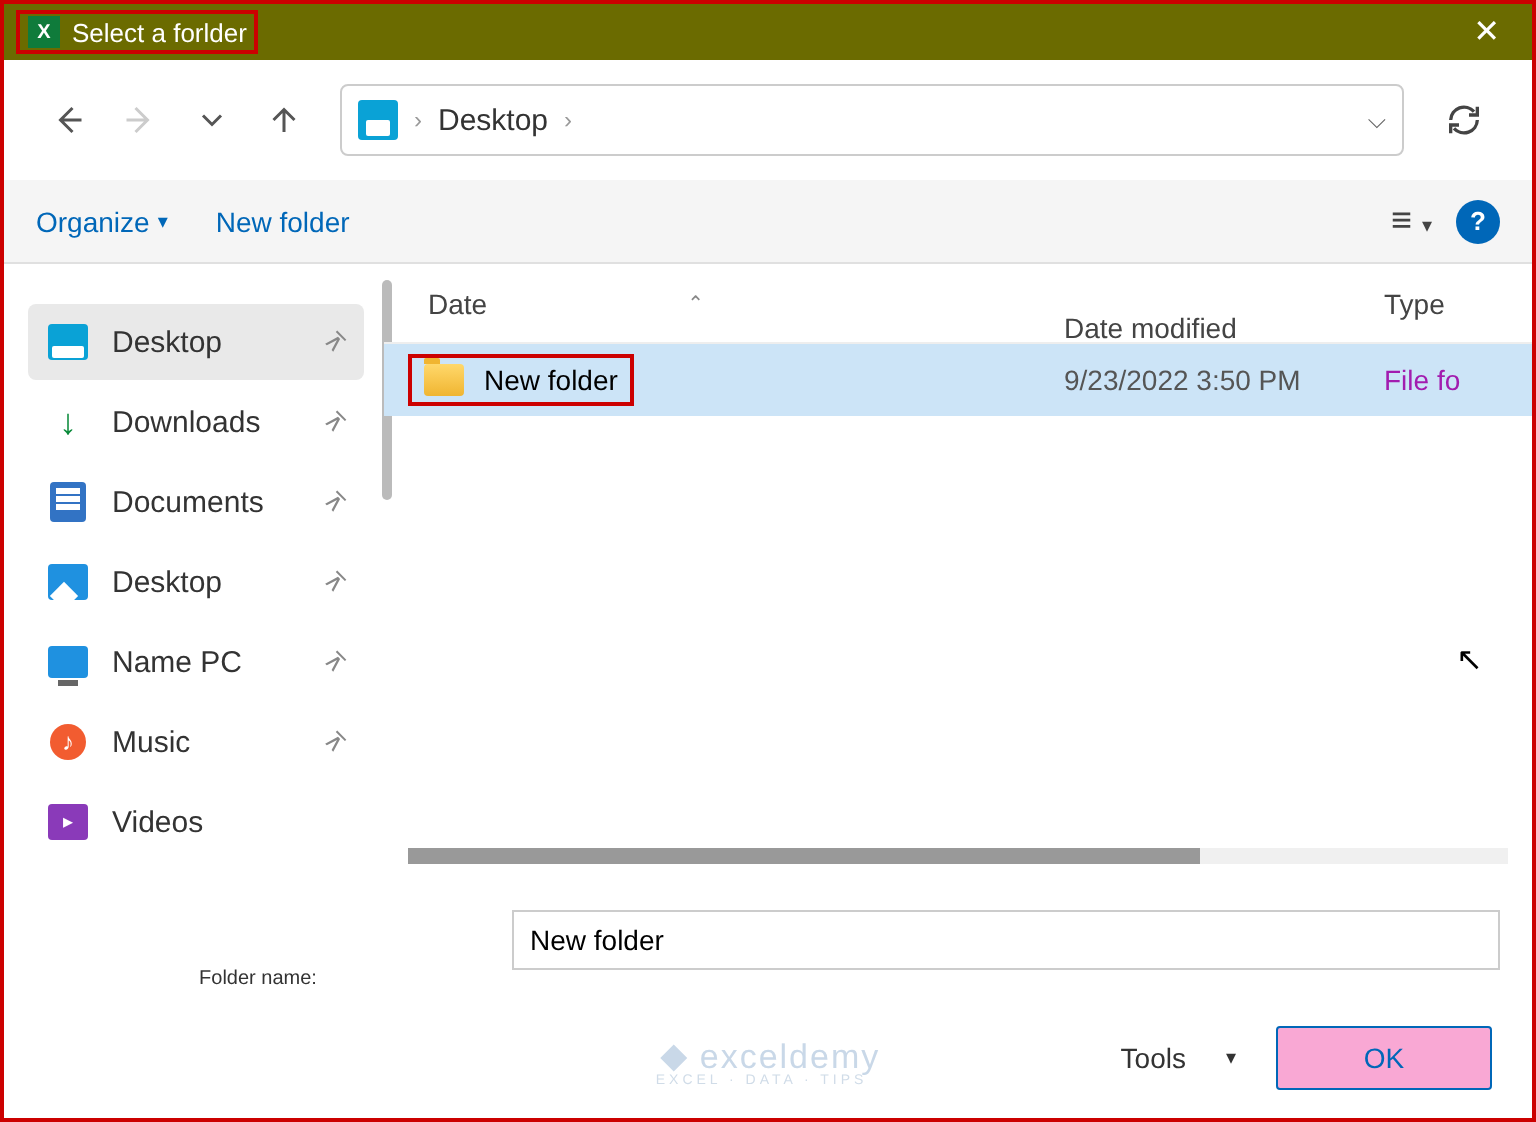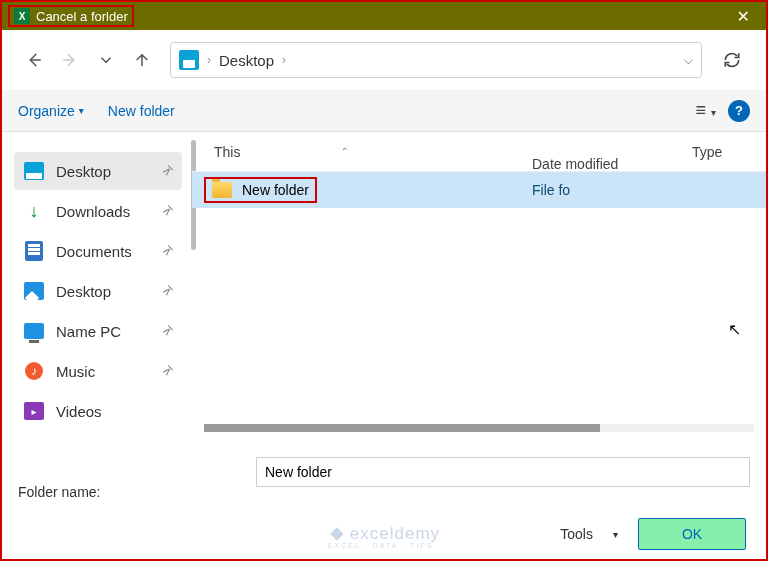--- a/index.html
+++ b/index.html
@@ -39,32 +39,32 @@
 .hcol1 { width: 340px; padding-left: 22px; display: flex; align-items: center; gap: 100px; }
 .sort-caret { font-size: 10px; color: #888; }
 .hcol2 { width: 160px; margin-top: 24px; }
 .hcol3 { flex: 1; }
 .file-row { display: flex; align-items: center; height: 36px; background: #cce4f7; font-size: 14px; }
 .fcol1 { width: 340px; padding-left: 12px; display: flex; align-items: center; gap: 10px; }
 .folder-box { border: 2px solid #c00; display: flex; align-items: center; gap: 10px; padding: 3px 6px; }
 .folder-ico { width: 20px; height: 16px; background: linear-gradient(#ffd86b, #f0b531); border-radius: 2px; position: relative; }
 .folder-ico::before { content: ''; position: absolute; top: -3px; left: 0; width: 8px; height: 3px; background: #f0b531; border-radius: 1px 1px 0 0; }
 .fcol2 { width: 160px; color: #555; }
-.fcol3 { flex: 1; color: #0c4a6e; }
+.fcol3 { flex: 1; color: #a21caf; }
 .hscroll { position: absolute; bottom: 0; left: 12px; right: 12px; height: 8px; background: #f0f0f0; }
 .hscroll-thumb { width: 72%; height: 100%; background: #999; }
 .bottom { padding: 12px 16px 16px 16px; }
 .name-row { display: flex; align-items: center; gap: 8px; margin-bottom: 18px; }
-.name-label { width: 230px; text-align: left; font-size: 14px; color: #333; padding-right: 8px; margin-top: 40px; }
+.name-label { width: 230px; text-align: center; font-size: 10px; color: #333; padding-right: 8px; margin-top: 40px; }
 .name-input { flex: 1; height: 30px; border: 1px solid #ccc; padding: 0 8px; font-size: 14px; outline: none; }
 .btn-row { display: flex; align-items: center; justify-content: flex-end; gap: 12px; padding-right: 4px; position: relative; }
 .watermark { position: absolute; left: 50%; transform: translateX(-50%); font-size: 17px; color: #c9d8e8; font-weight: 500; letter-spacing: 1px; pointer-events: none; display: flex; align-items: center; gap: 4px; }
 .watermark-sub { position: absolute; top: 18px; font-size: 7px; letter-spacing: 2px; color: #d0dce8; }
 .tools-btn { display: flex; align-items: center; gap: 20px; font-size: 14px; color: #333; cursor: pointer; padding: 0 8px; }
-.ok-btn { width: 108px; height: 32px; border: 1px solid #0067b8; background: #86efac; color: #0067b8; font-size: 14px; cursor: pointer; border-radius: 2px; }
+.ok-btn { width: 108px; height: 32px; border: 1px solid #0067b8; background: #f9a8d4; color: #0067b8; font-size: 14px; cursor: pointer; border-radius: 2px; }
 .cancel-btn { width: 108px; height: 32px; border: 1px solid #ccc; background: #fff; color: #333; font-size: 14px; cursor: pointer; border-radius: 2px; }
 .icon-desktop { width: 20px; height: 18px; background: #0aa2d6; border-radius: 2px; position: relative; }
 .icon-desktop::after { content: ''; position: absolute; bottom: 1px; left: 2px; right: 2px; height: 6px; background: #fff; border-radius: 1px; }
 .icon-dl { color: #0a8a3a; font-size: 18px; font-weight: bold; }
 .icon-doc { width: 18px; height: 20px; background: #3273c4; border-radius: 2px; position: relative; }
 .icon-doc::after { content: ''; position: absolute; top: 3px; left: 3px; right: 3px; height: 3px; background: #fff; box-shadow: 0 4px 0 #fff, 0 8px 0 #fff; }
 .icon-pic { width: 20px; height: 18px; background: #1f91e0; border-radius: 2px; position: relative; overflow: hidden; }
 .icon-pic::after { content: ''; position: absolute; bottom: -3px; left: 3px; width: 10px; height: 10px; background: #fff; transform: rotate(45deg); }
 .icon-pc { width: 20px; height: 16px; background: #1f91e0; border-radius: 2px; position: relative; }
 .icon-pc::after { content: ''; position: absolute; bottom: -4px; left: 5px; width: 10px; height: 3px; background: #666; }
@@ -73,21 +73,21 @@
 .cursor-arrow { position: absolute; left: 726px; top: 318px; font-size: 16px; color: #000; pointer-events: none; }
 </style>
 </head>
 <body>
 
 <div class="outer">
 
   <div class="titlebar">
     <div class="title-left">
       <span class="excel-icon">X</span>
-      <span>Cancel a forlder</span>
+      <span>Select a forlder</span>
     </div>
     <span class="close-btn">✕</span>
   </div>
 
   <div class="navbar">
     <div class="nav-arrow">
       <svg class="arrow-svg" viewBox="0 0 24 24">
           <path fill="none" stroke="#555" stroke-width="2" d="M15 4l-8 8 8 8M7 12h14"></path>
         </svg>
     </div>
@@ -182,33 +182,34 @@
         <div class="icon-box">
             <div class="icon-video">▸</div>
           </div>
         <span>Videos</span>
       </div>
     </div>
 
     <div class="fileview">
       <div class="headers">
         <div class="hcol1">
-          <span>This</span>
+          <span>Date</span>
           <span class="sort-caret">⌃</span>
         </div>
         <div class="hcol2">Date modified</div>
         <div class="hcol3">Type</div>
       </div>
       <div class="file-row">
         <div class="fcol1">
           <div class="folder-box">
             <div class="folder-ico"></div>
             <span>New folder</span>
           </div>
         </div>
+        <div class="fcol2">9/23/2022 3:50 PM</div>
         <div class="fcol3">File fo</div>
       </div>
       <div class="hscroll">
         <div class="hscroll-thumb"></div>
       </div>
     </div>
   </div>
 
   <div class="bottom">
     <div class="name-row">

